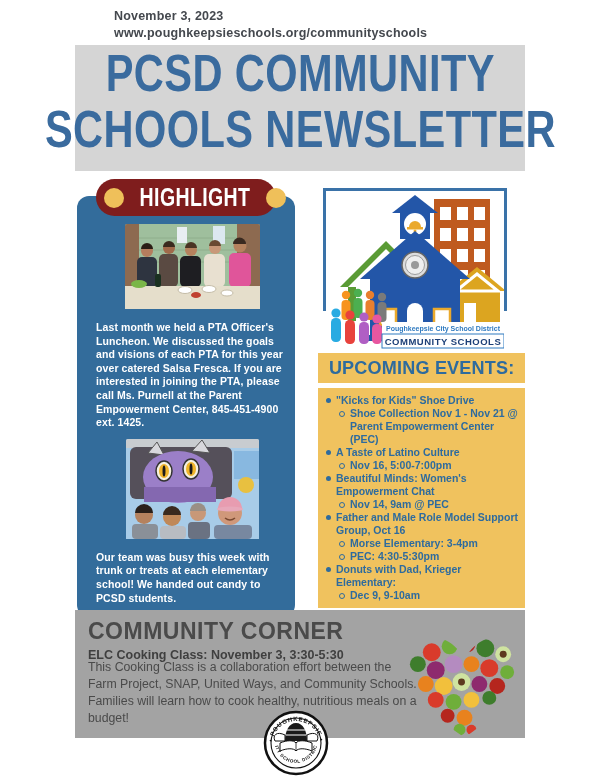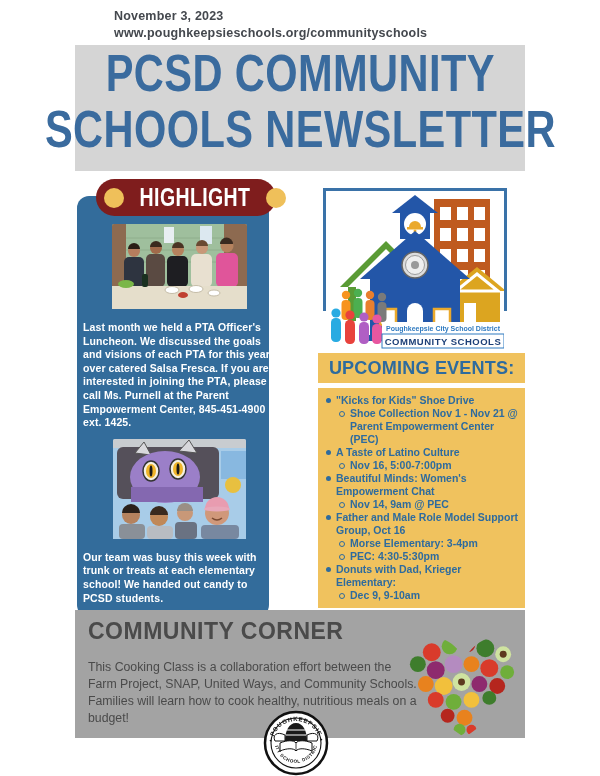--- a/index.html
+++ b/index.html
@@ -10,21 +10,21 @@
   .top-header{position:absolute;left:78px;top:8px;color:#44484e;font-size:12.5px;
               font-weight:700;line-height:17px;letter-spacing:.2px;margin-left:36px;}
 
   
   .banner{position:absolute;left:75px;top:45px;width:450px;height:126px;background:#d5d5d5;
           display:flex;flex-direction:column;align-items:center;justify-content:flex-start;}
   .banner .line{font-size:52px;font-weight:700;color:#3a6b9e;line-height:56px;
                 letter-spacing:.5px;transform:scaleX(.8);white-space:nowrap;}
 
   
-  .hl-card{position:absolute;left:77px;top:196px;width:192px;min-height:402px;background:#336c9b;
+  .hl-card{position:absolute;left:77px;top:196px;width:218px;min-height:402px;background:#336c9b;
            border-radius:12px;box-sizing:border-box;padding:28px 1px 12px 13px;
            display:flex;flex-direction:column;align-items:center;}
   .hl-badge{position:absolute;left:96px;top:179px;width:180px;height:37px;background:#7f1d1d;
             border-radius:19px;display:flex;align-items:center;justify-content:space-between;
             padding:0 8px;box-sizing:border-box;z-index:5;}
   .hl-badge .dot{width:20px;height:20px;border-radius:50%;background:#efc05a;flex:0 0 auto;}
   .hl-badge .txt{color:#ffffff;font-weight:700;font-size:25px;letter-spacing:.5px;
                  transform:scaleX(.78);white-space:nowrap;}
   .hl-photo{border-radius:2px;overflow:hidden;flex:0 0 auto;}
   .hl-text{color:#ffffff;font-size:10.5px;font-weight:700;line-height:13.6px;
@@ -273,20 +273,21 @@
           <div class="ev-title">Donuts with Dad, Krieger Elementary:</div>
           <ul class="ev-sub">
             <li>Dec 9, 9-10am</li>
           </ul>
         </li>
       </ul>
   </div>
 
   <div class="cc-panel">
     <div class="cc-heading">COMMUNITY CORNER</div>
+    <div class="cc-event-title">ELC Cooking Class: November 3, 3:30-5:30</div>
     <div class="cc-body">This Cooking Class is a collaboration effort between the Farm Project, SNAP, United Ways, and Community Schools. Families will learn how to cook healthy, nutritious meals on a budget!</div>
     <div class="cc-heart">
       <svg width="125" height="112" viewBox="0 0 126 112">
         <defs>
           <clipPath id="heartClip">
             <path d="M63,108 C22,80 2,54 6,30 C9,12 28,2 44,10 C53,14 60,23 63,30 C66,23 73,14 82,10 C98,2 117,12 120,30 C124,54 104,80 63,108 Z"></path>
           </clipPath>
         </defs>
         <g clip-path="url(#heartClip)">
           <circle cx="30" cy="22" r="9" fill="#d93b2b"></circle>

